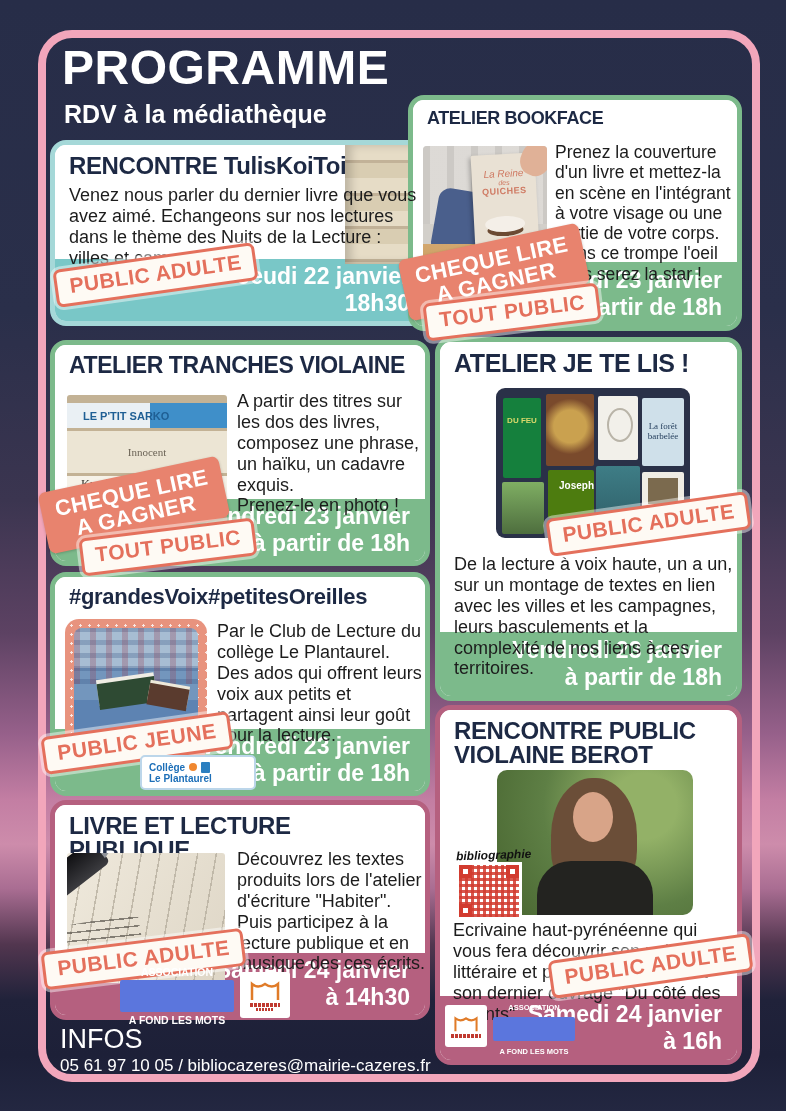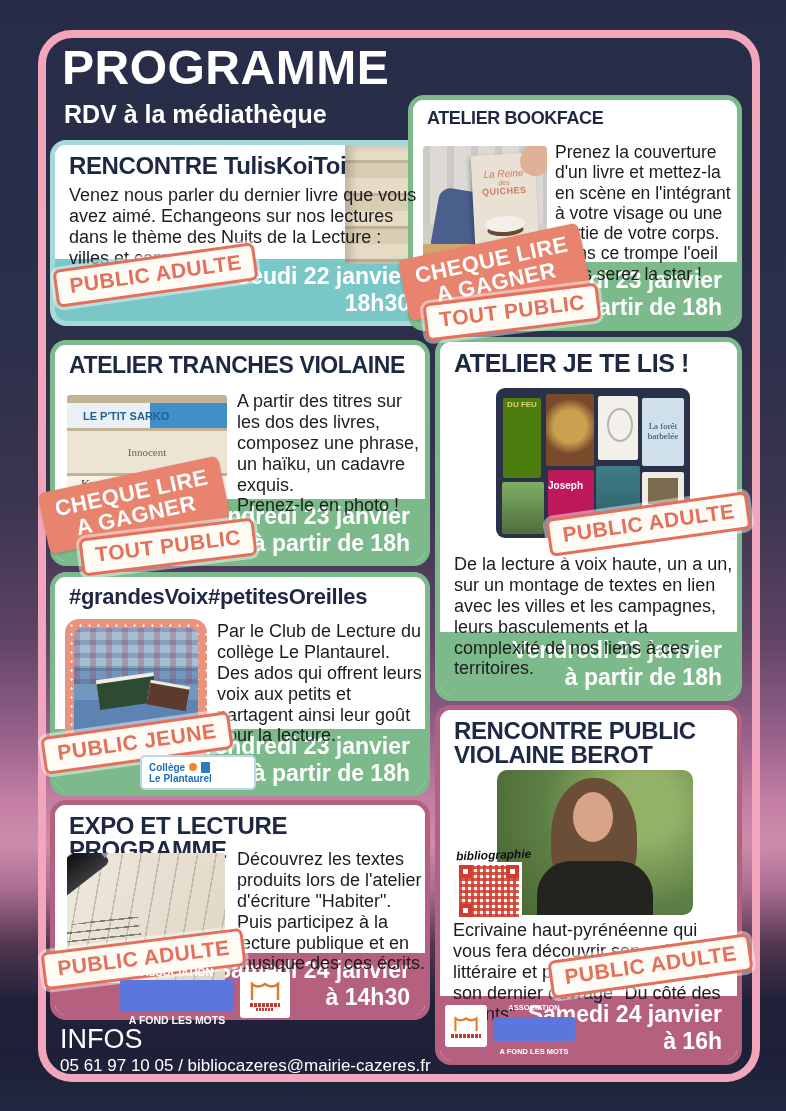--- a/index.html
+++ b/index.html
@@ -77,24 +77,24 @@
   .c3-text { position:absolute; left:182px; top:46px; width:192px; }
   .c3-cheque { left:-8px; top:134px; transform:rotate(-12deg); }
   .c3-tout { left:30px; top:188px; transform:rotate(-7deg); font-size:21px; }
 
   
   #c4 { left:435px; top:337px; width:307px; height:364px; }
   #c4 .card-title { font-size:25px; }
   #c4 .card-footer { height:64px; }
   .c4-photo { position:absolute; left:56px; top:46px; width:194px; height:150px; background:#2a3148; border-radius:9px; overflow:hidden; }
   .cov { position:absolute; border-radius:2px; overflow:hidden; color:#fff; }
-  .cov-dufeu { left:7px; top:10px; width:38px; height:80px; background:#4d7c0f; color:#d9d86a; font-weight:700; font-size:8px; text-align:center; padding-top:2px; box-sizing:border-box; }
+  .cov-dufeu { left:7px; top:10px; width:38px; height:80px; background:#15803d; color:#d9d86a; font-weight:700; font-size:8px; text-align:center; padding-top:18px; box-sizing:border-box; }
   .cov-land { left:6px; top:94px; width:42px; height:52px; background:linear-gradient(180deg,#7fae63,#4e6e3e); }
   .cov-peq { left:50px; top:6px; width:48px; height:72px; background:radial-gradient(circle at 50% 45%, #caa14f 0 35%, #7a4a2c 60%); }
-  .cov-joseph { left:52px; top:82px; width:46px; height:48px; background:#be185d; font-size:10px; font-weight:700; text-align:left; padding-top:10px; box-sizing:border-box; }
+  .cov-joseph { left:52px; top:82px; width:46px; height:48px; background:#4d7c0f; font-size:10px; font-weight:700; text-align:right; padding-top:10px; box-sizing:border-box; }
   .cov-ernaux { left:102px; top:8px; width:40px; height:64px; background:#f2f0ea; }
   .cov-ernaux:before { content:""; position:absolute; left:9px; top:12px; width:22px; height:30px; border-radius:50%; border:2px solid #b9b4a8; }
   .cov-foret { left:146px; top:10px; width:42px; height:68px; background:#cfe0ea; color:#27415f; font-family:"Liberation Serif", serif; font-size:9px; text-align:center; padding-top:24px; box-sizing:border-box; line-height:1.1; }
   .cov-manieres { left:100px; top:78px; width:44px; height:62px; background:linear-gradient(180deg,#3e7d86,#2f5f68); }
   .cov-prix { left:146px; top:84px; width:42px; height:60px; background:#efece4; color:#b5362c; font-size:6.5px; font-weight:700; text-align:center; }
   .cov-prix:before { content:""; position:absolute; left:6px; top:6px; width:30px; height:26px; background:#7b6a4e; }
   .cov-prix .pl { position:absolute; left:0; right:0; bottom:8px; }
   .c4-stamp { right:-8px; top:168px; transform:rotate(-8deg); }
   .c4-text { position:absolute; left:14px; top:212px; width:280px; }
 
@@ -301,21 +301,21 @@
         </div>
       <div class="l">
           <span>Le Plantaurel</span>
         </div>
     </div>
   </div>
 
   <div class="card rose" id="c6">
     <div class="shell">
       <div class="card-body">
-        <div class="card-title">EXPO ET LECTURE PROGRAMME</div>
+        <div class="card-title">LIVRE ET LECTURE PUBLIQUE</div>
         <div class="c6-photo">
           <div class="c6-lines"></div>
           <div class="c6-scribble"></div>
           <div class="c6-pen">
             <div class="c6-nib"></div>
           </div>
         </div>
         <div class="c6-text body-text">Découvrez les textes produits lors de l'atelier d'écriture "Habiter". Puis participez à la lecture publique et en musique des ces écrits.</div>
       </div>
       <div class="card-footer">

